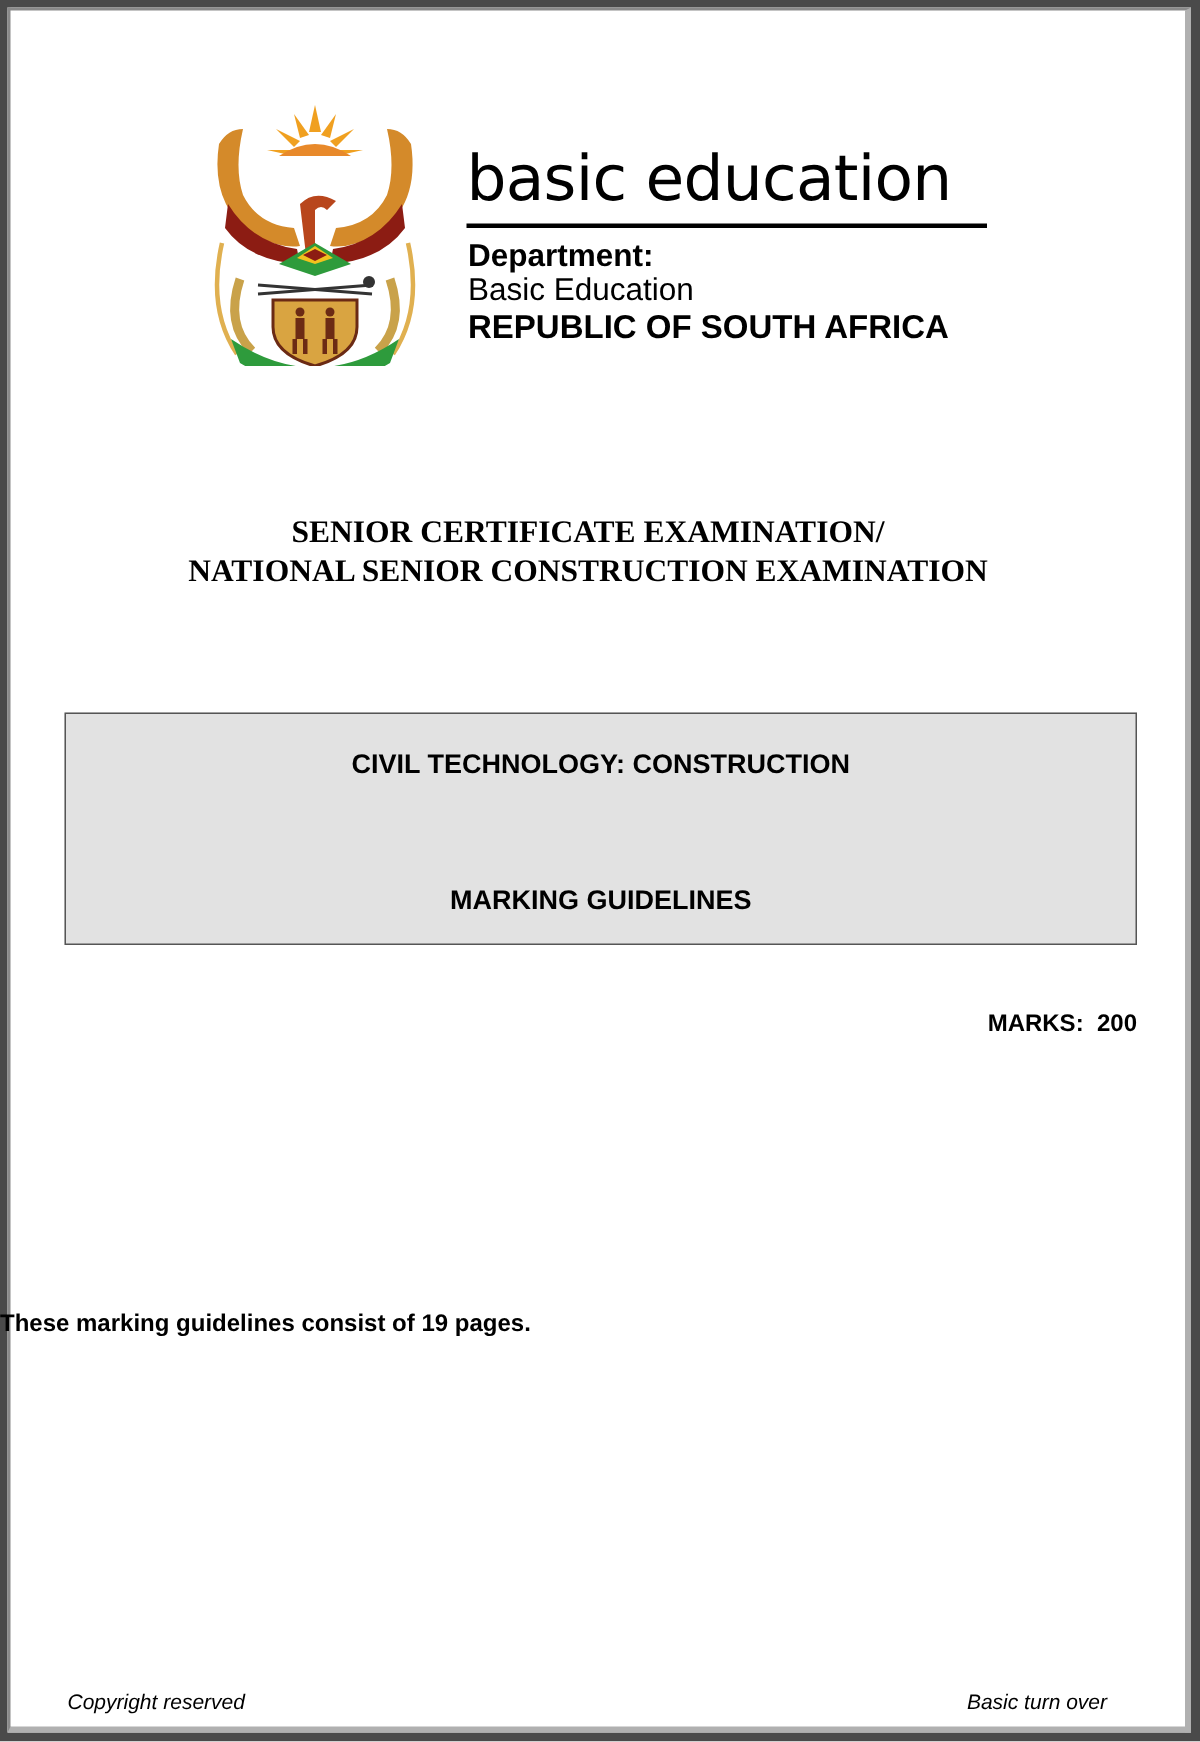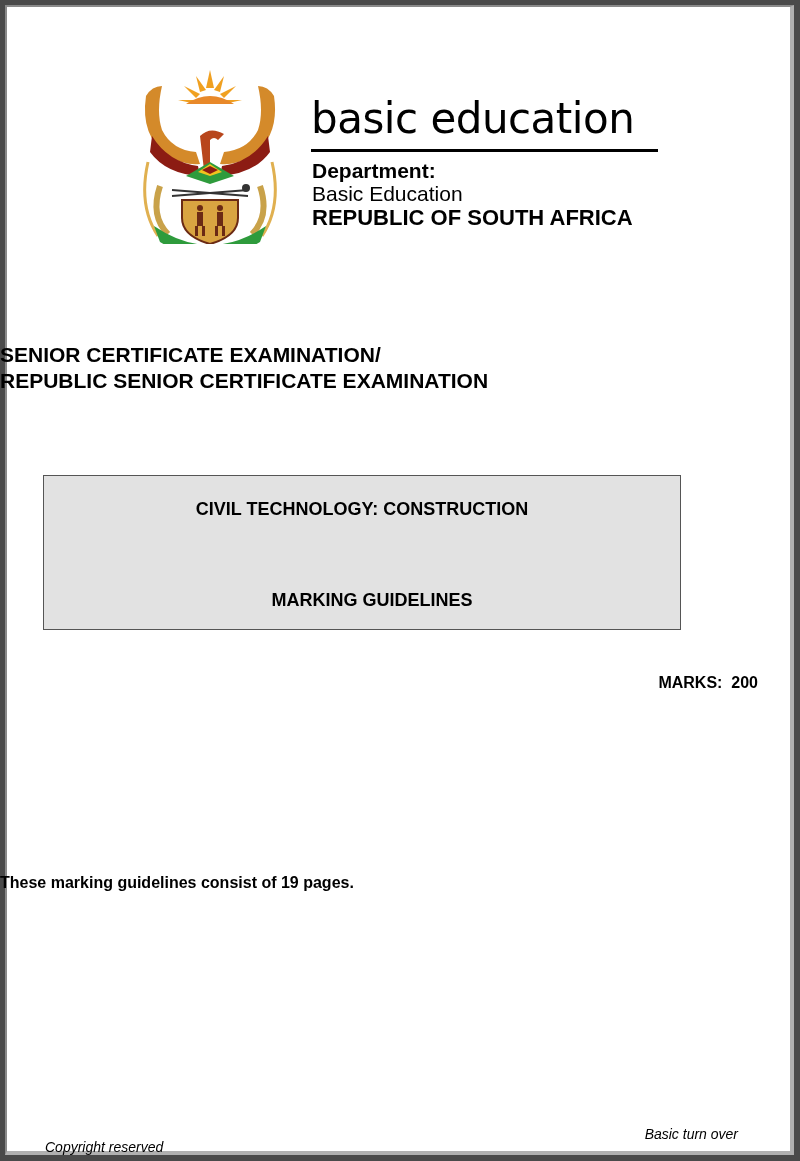--- a/index.html
+++ b/index.html
@@ -32,48 +32,48 @@
   .brand-rule {
     position: absolute; left: 311px; top: 149px; width: 347px; height: 3px; background: #000;
   }
   .brand-line {
     position: absolute; left: 312px; font-size: 21px; line-height: 1; white-space: nowrap;
   }
   .brand-line.l1 { top: 160px; font-weight: bold; }
   .brand-line.l2 { top: 183px; }
   .brand-line.l3 { top: 207px; font-weight: bold; font-size: 22px; }
   .exam-title {
-    position: absolute; left: 0; width: 784px; text-align: left;
-    font-weight: bold; font-size: 21px; line-height: 1; white-space: nowrap;
+    position: absolute; left: 0; width: 784px; text-align: center;
+    font-weight: bold; font-size: 21px; line-height: 1; white-space: nowrap; font-family: Liberation Serif, serif;
   }
   .exam-title.t1 { top: 344px; }
   .exam-title.t2 { top: 370px; }
   .subject-box {
-    position: absolute; left: 43px; top: 475px; width: 638px; height: 155px;
+    position: absolute; left: 43px; top: 475px; width: 715px; height: 155px;
     box-sizing: border-box; border: 1px solid #555; background: #e2e2e2;
   }
   .box-line {
     position: absolute; left: 0; width: 100%; text-align: center;
     font-weight: bold; font-size: 18px; line-height: 1;
   }
   .box-line.b1 { top: 24px; }
   .box-line.b2 { top: 65px; }
-  .box-line.b3 { top: 115px; padding-left: 10px; }
+  .box-line.b3 { top: 115px; }
   .marks {
     position: absolute; right: 42px; top: 675px;
     font-weight: bold; font-size: 16px; line-height: 1; white-space: pre;
   }
   .pages-note {
     position: absolute; left: 0; width: 784px; top: 875px; text-align: left;
     font-weight: bold; font-size: 16px; line-height: 1;
   }
   .footer-left, .footer-right {
     position: absolute; top: 1127px; font-style: italic; font-size: 14px; line-height: 1;
   }
-  .footer-left { left: 45px; margin-top: 13px; }
+  .footer-left { left: 45px; }
   .footer-right { right: 62px; }
 </style>
 </head>
 <body>
 
 <div class="frame-outer"></div>
 <div class="frame-inner"></div>
 
 <svg class="emblem" viewBox="0 0 144 178">
 
@@ -124,21 +124,21 @@
   <path d="M16,160 Q72,198 128,160 L122,176 Q72,206 22,176 Z" fill="#2e9b3c"></path>
 </svg>
 
 <div class="brand-main">basic education</div>
 <div class="brand-rule"></div>
 <div class="brand-line l1">Department:</div>
 <div class="brand-line l2">Basic Education</div>
 <div class="brand-line l3">REPUBLIC OF SOUTH AFRICA</div>
 
 <div class="exam-title t1">SENIOR CERTIFICATE EXAMINATION/</div>
-<div class="exam-title t2">REPUBLIC SENIOR CERTIFICATE EXAMINATION</div>
+<div class="exam-title t2">NATIONAL SENIOR CONSTRUCTION EXAMINATION</div>
 
 <div class="subject-box">
   <div class="box-line b1">CIVIL TECHNOLOGY: CONSTRUCTION</div>
   <div class="box-line b3">MARKING GUIDELINES</div>
 </div>
 
 <div class="marks">MARKS:  200</div>
 
 <div class="pages-note">These marking guidelines consist of 19 pages.</div>
 

